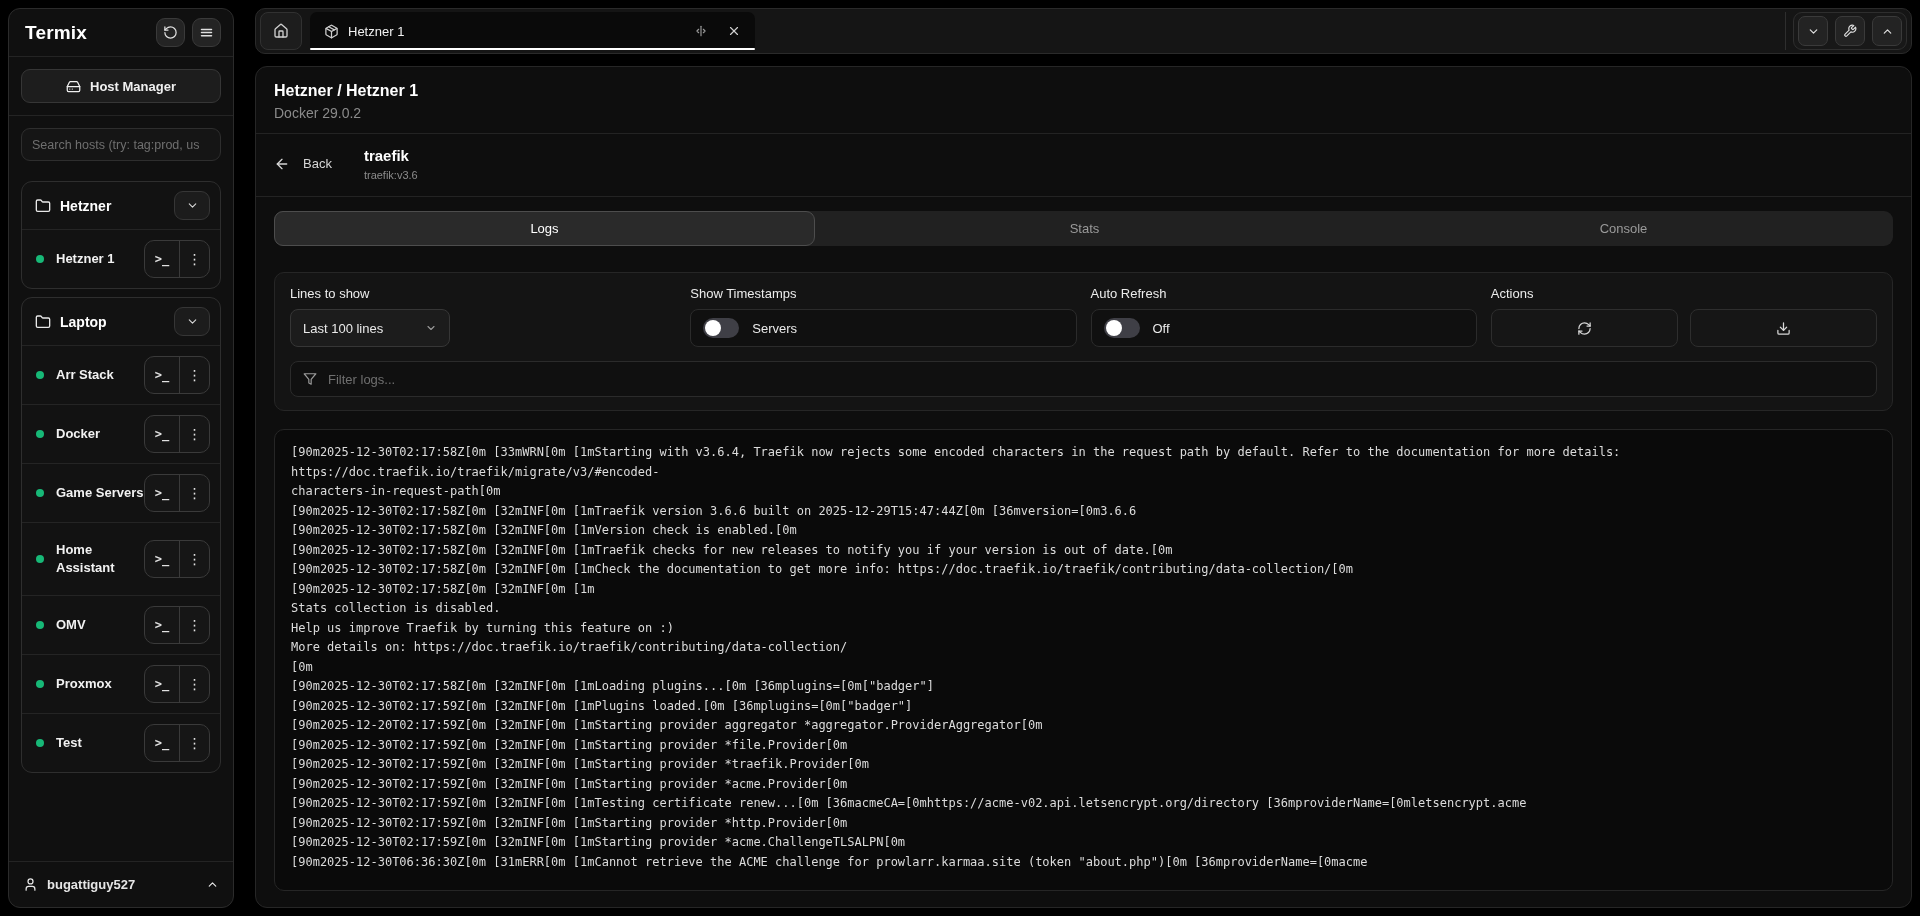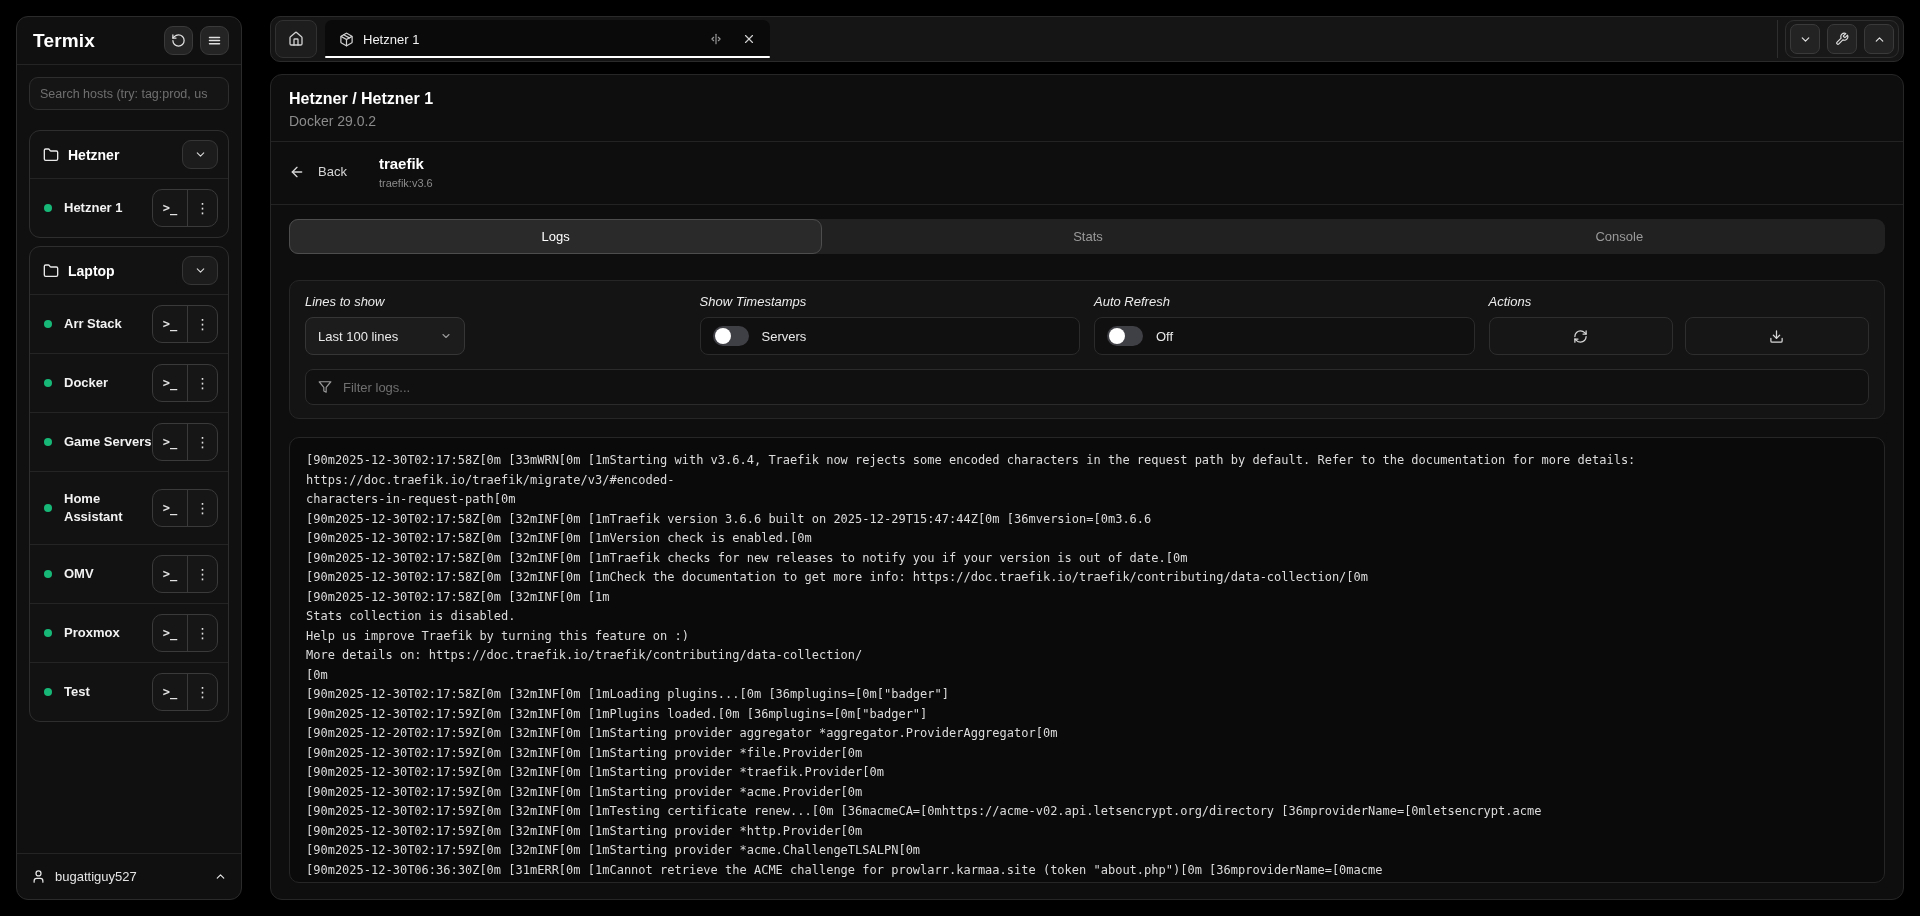--- a/index.html
+++ b/index.html
@@ -1,18 +1,18 @@
 <!DOCTYPE html>
 <html><head>
 <meta charset="utf-8">
 <style>
   * { margin:0; padding:0; box-sizing:border-box; }
   html,body { width:1920px; height:916px; background:#000; overflow:hidden;
     font-family:"Liberation Sans", sans-serif; color:#e8e8e8; }
-  .app { display:flex; gap:28px; padding:16px; height:916px;border-radius:16px; }
+  .app { display:flex; gap:21px; padding:8px; height:916px;border-radius:16px; }
 
   svg.ic { display:block; }
 
   
   .sidebar { width:226px; flex:0 0 226px; background:#101010; border:1px solid #2b2b2b;
     border-radius:12px; display:flex; flex-direction:column; overflow:hidden; }
   .sb-head { height:48px; display:flex; align-items:center; padding:0 12px 0 16px;
     border-bottom:1px solid #242424; }
   .sb-title { font-size:19px; font-weight:700; letter-spacing:.2px; color:#fff; }
   .sb-head .sp { flex:1; }
@@ -43,21 +43,21 @@
   .host-name { font-size:13px; font-weight:600; color:#f2f2f2; margin-left:12px; max-width:88px; line-height:1.4; }
   .host-row .sp { flex:1; }
   .host-actions { display:flex; border:1px solid #3a3a3a; border-radius:10px; overflow:hidden; background:#161616; }
   .ha-btn { width:34px; height:36px; display:flex; align-items:center; justify-content:center;
     background:transparent; border:none; color:#e2e2e2; cursor:pointer; }
   .ha-btn.term { font-family:"DejaVu Sans Mono",monospace; font-size:12px; font-weight:700; }
   .ha-btn.dots { font-size:14px; border-left:1px solid #3a3a3a; width:30px; }
 
   .sb-foot { border-top:1px solid #242424; height:46px; display:flex; align-items:center; gap:9px;
     padding:0 14px; color:#e5e5e5; }
-  .sb-user { font-size:13px; font-weight:400; }
+  .sb-user { font-size:13px; font-weight:700; }
   .sb-foot .sp { flex:1; }
 
   
   .main { flex:1; display:flex; flex-direction:column; min-width:0; }
 
   .topbar { height:46px; background:#151515; border:1px solid #2a2a2a; border-radius:10px;
     display:flex; align-items:center; padding:3px 4px; }
   .home-btn { width:42px; height:38px; background:#1d1d1d; border:1px solid #313131; border-radius:8px;
     color:#cfcfcf; display:flex; align-items:center; justify-content:center; cursor:pointer; margin-right:8px; }
   .tab { position:relative; width:445px; height:38px; background:#0a0a0a; border-radius:7px 7px 0 0;
@@ -86,21 +86,21 @@
   .cont-img { font-size:11px; color:#8b8b8b; margin-top:5px; }
 
   .tabs-bar { margin:14px 18px 0; height:35px; background:#212121; border-radius:9px; display:flex; }
   .seg-tab { flex:1; display:flex; align-items:center; justify-content:center; font-size:13px;
     color:#9a9a9a; cursor:pointer; border-radius:9px; }
   .seg-tab.active { background:#2a2a2a; border:1px solid #4d4d4d; color:#fff; }
 
   .controls-card { margin:26px 18px 0; background:#141414; border:1px solid #262626; border-radius:10px;
     padding:13px 15px 13px; }
   .controls-grid { display:grid; grid-template-columns:repeat(4,1fr); gap:6px 14px; }
-  .ctl-label { font-size:13px; color:#ececec; margin-bottom:8px;font-style:italic; }
+  .ctl-label { font-size:13px; color:#ececec; margin-bottom:8px; }
   .dropdown { width:160px; height:38px; background:#1c1c1c; border:1px solid #363636; border-radius:8px;
     display:flex; align-items:center; gap:10px; padding:0 12px; font-size:13px; color:#eaeaea; cursor:pointer; }
   .dropdown .sp { flex:1; }
   .toggle-box { height:38px; background:#101010; border:1px solid #2b2b2b; border-radius:8px;
     display:flex; align-items:center; gap:13px; padding:0 12px; }
   .switch { width:36px; height:20px; border-radius:999px; background:#3f3f46; position:relative; cursor:pointer; flex:0 0 36px; }
   .switch .knob { position:absolute; left:2px; top:2px; width:16px; height:16px; border-radius:50%; background:#fff; }
   .toggle-text { font-size:13px; color:#eaeaea; }
   .actions-row { display:grid; grid-template-columns:1fr 1fr; gap:12px; }
   .action-btn { height:38px; background:#161616; border:1px solid #2e2e2e; border-radius:8px; color:#d8d8d8;
@@ -140,20 +140,33 @@
         <span>
           <svg class="ic" width="15" height="15" viewBox="0 0 24 24" fill="none" stroke="currentColor" stroke-width="2.4" stroke-linecap="round">
               <line x1="4" y1="7" x2="20" y2="7"></line>
               <line x1="4" y1="12" x2="20" y2="12"></line>
               <line x1="4" y1="17" x2="20" y2="17"></line>
             </svg>
         </span>
       </button>
     </div>
 
+    <div class="sb-hm">
+      <button class="hm-btn">
+        <span>
+          <svg class="ic" width="15" height="15" viewBox="0 0 24 24" fill="none" stroke="currentColor" stroke-width="2" stroke-linecap="round" stroke-linejoin="round">
+              <line x1="22" x2="2" y1="12" y2="12"></line>
+              <path d="M5.45 5.11 2 12v6a2 2 0 0 0 2 2h16a2 2 0 0 0 2-2v-6l-3.45-6.89A2 2 0 0 0 16.76 4H7.24a2 2 0 0 0-1.79 1.11z"></path>
+              <line x1="6" x2="6.01" y1="16" y2="16"></line>
+              <line x1="10" x2="10.01" y1="16" y2="16"></line>
+            </svg>
+        </span>
+        <span>Host Manager</span>
+      </button>
+    </div>
 
     <div class="sb-search">
       <input type="text" placeholder="Search hosts (try: tag:prod, us" style="">
     </div>
 
     <div class="sb-groups">
 
       <div class="group">
         <div class="group-head">
           <span>

